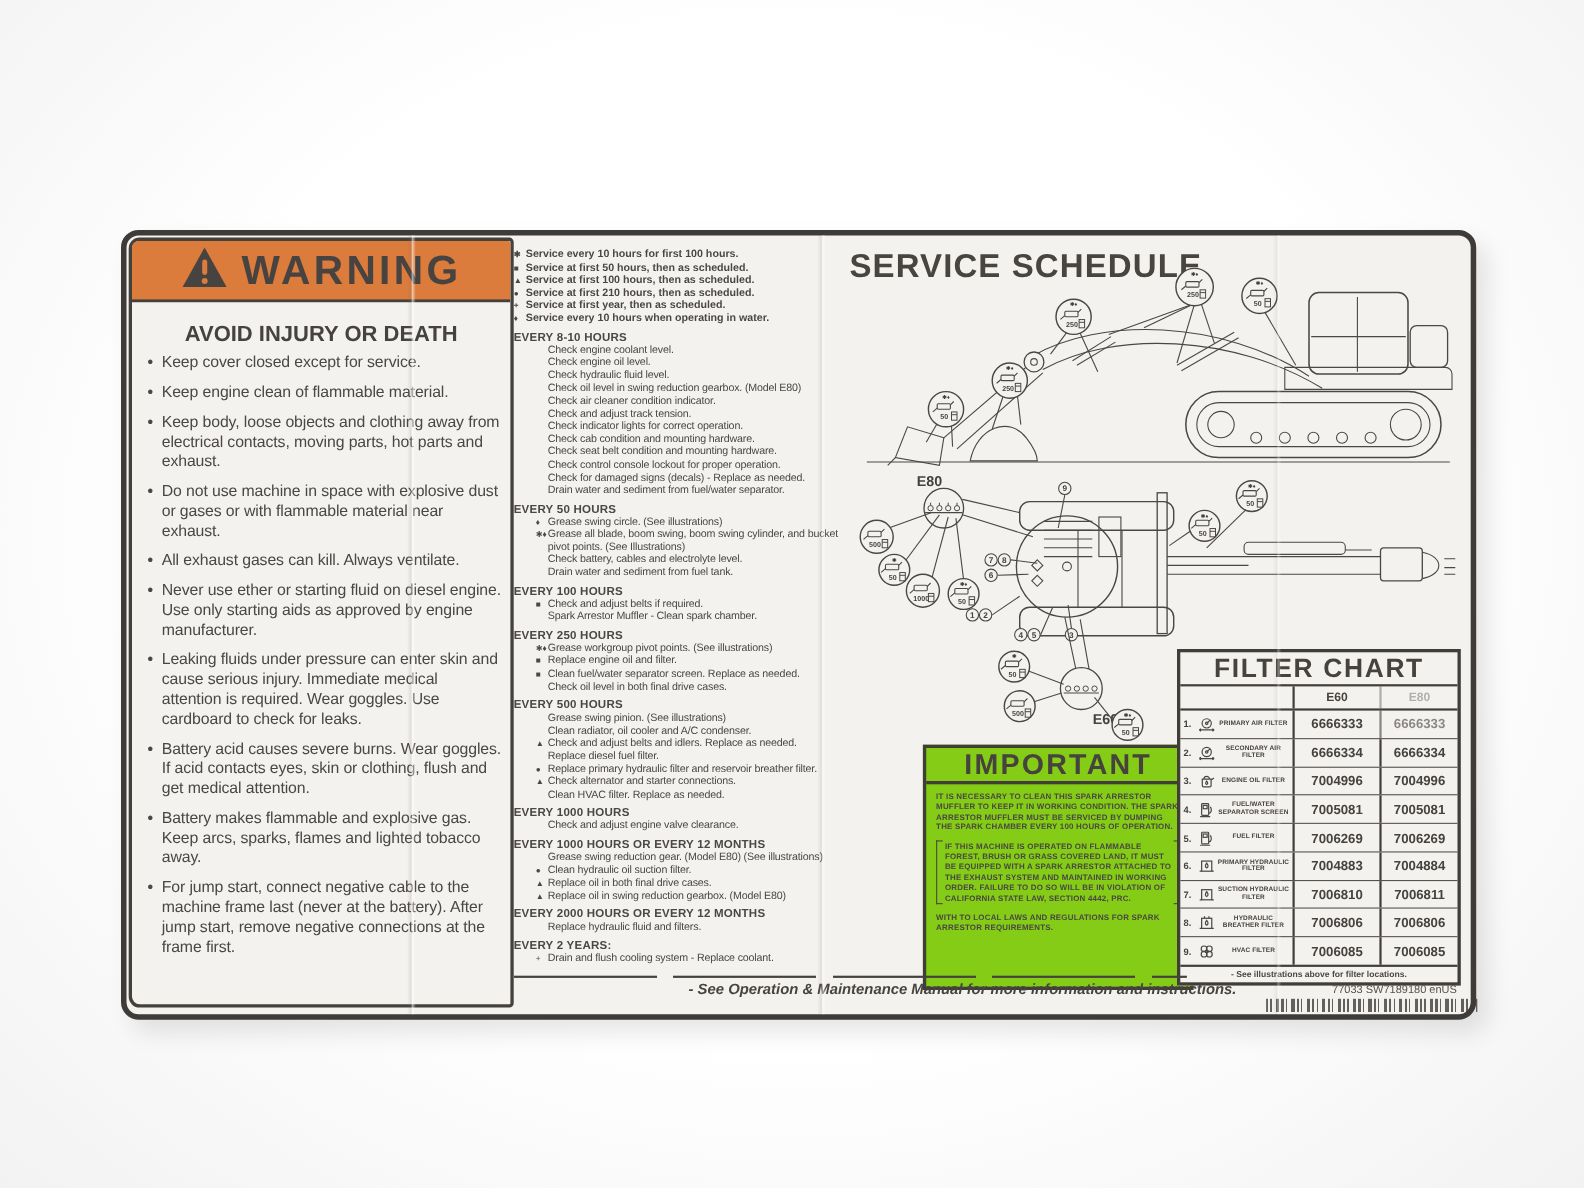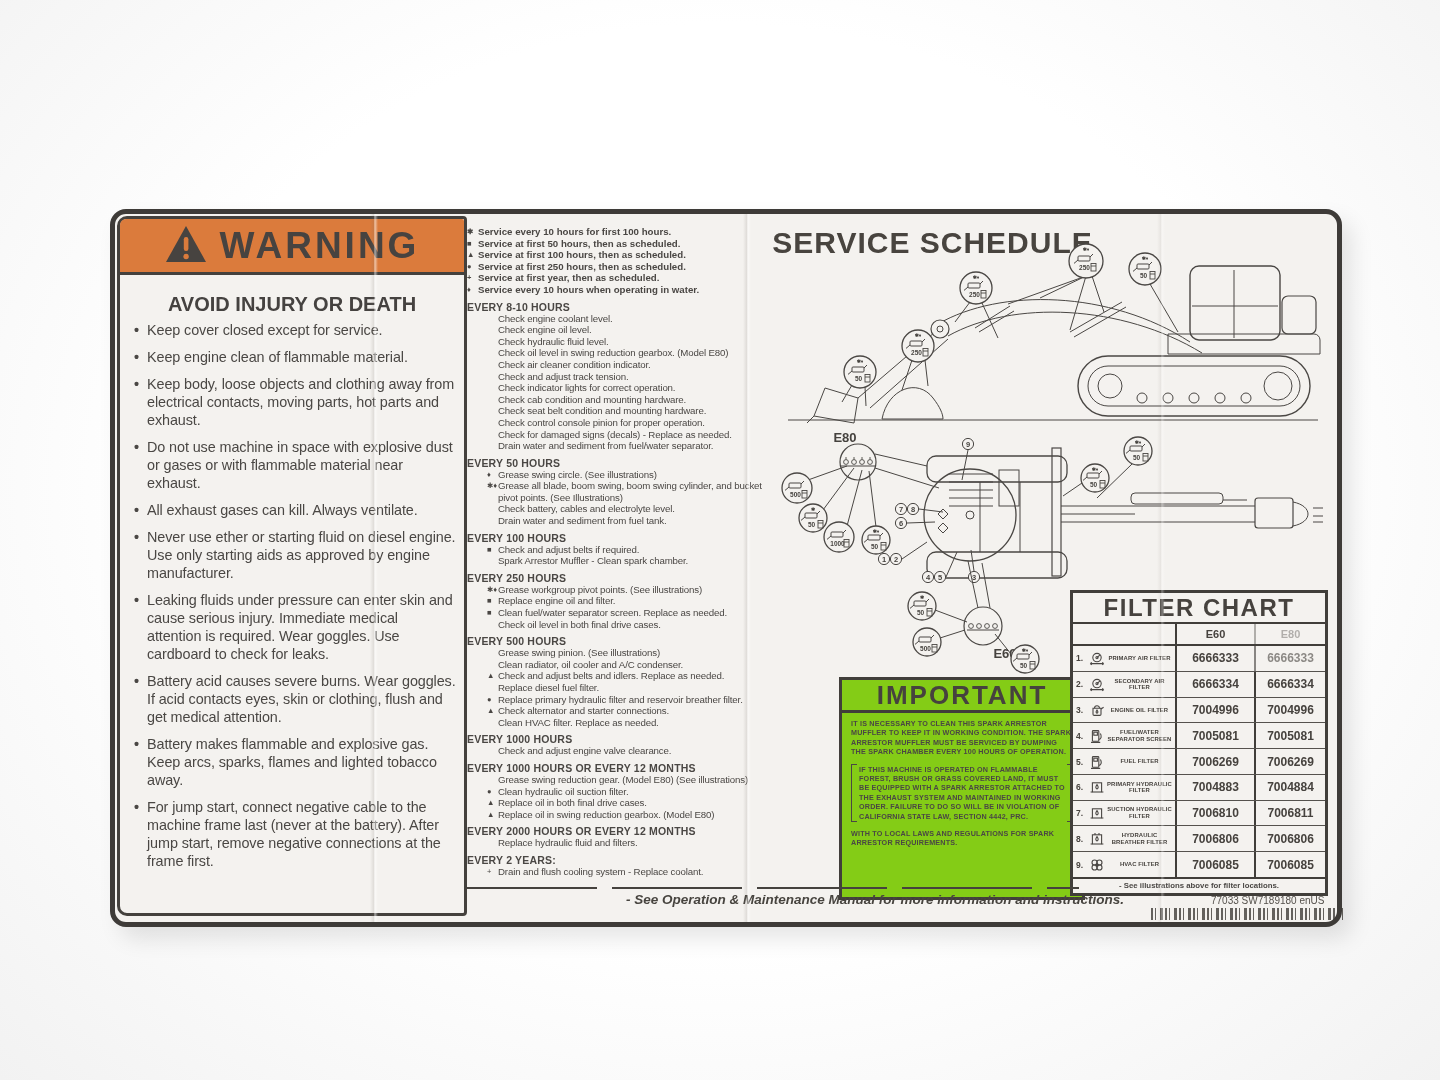--- a/index.html
+++ b/index.html
@@ -144,21 +144,21 @@
           <div class="legend-item">
             <span class="legend-sym">■</span>
             <span>Service at first 50 hours, then as scheduled.</span>
           </div>
           <div class="legend-item">
             <span class="legend-sym">▲</span>
             <span>Service at first 100 hours, then as scheduled.</span>
           </div>
           <div class="legend-item">
             <span class="legend-sym">●</span>
-            <span>Service at first 250 hours, then as scheduled.</span>
+            <span>Service at first 210 hours, then as scheduled.</span>
           </div>
           <div class="legend-item">
             <span class="legend-sym">+</span>
             <span>Service at first year, then as scheduled.</span>
           </div>
           <div class="legend-item">
             <span class="legend-sym">♦</span>
             <span>Service every 10 hours when operating in water.</span>
           </div>
         </div>
@@ -196,21 +196,21 @@
             <div class="sec-item">
               <span class="si-sym"></span>
               <span class="si-text">Check cab condition and mounting hardware.</span>
             </div>
             <div class="sec-item">
               <span class="si-sym"></span>
               <span class="si-text">Check seat belt condition and mounting hardware.</span>
             </div>
             <div class="sec-item">
               <span class="si-sym"></span>
-              <span class="si-text">Check control console pinion for proper operation.</span>
+              <span class="si-text">Check control console lockout for proper operation.</span>
             </div>
             <div class="sec-item">
               <span class="si-sym"></span>
               <span class="si-text">Check for damaged signs (decals) - Replace as needed.</span>
             </div>
             <div class="sec-item">
               <span class="si-sym"></span>
               <span class="si-text">Drain water and sediment from fuel/water separator.</span>
             </div>
           </div>

